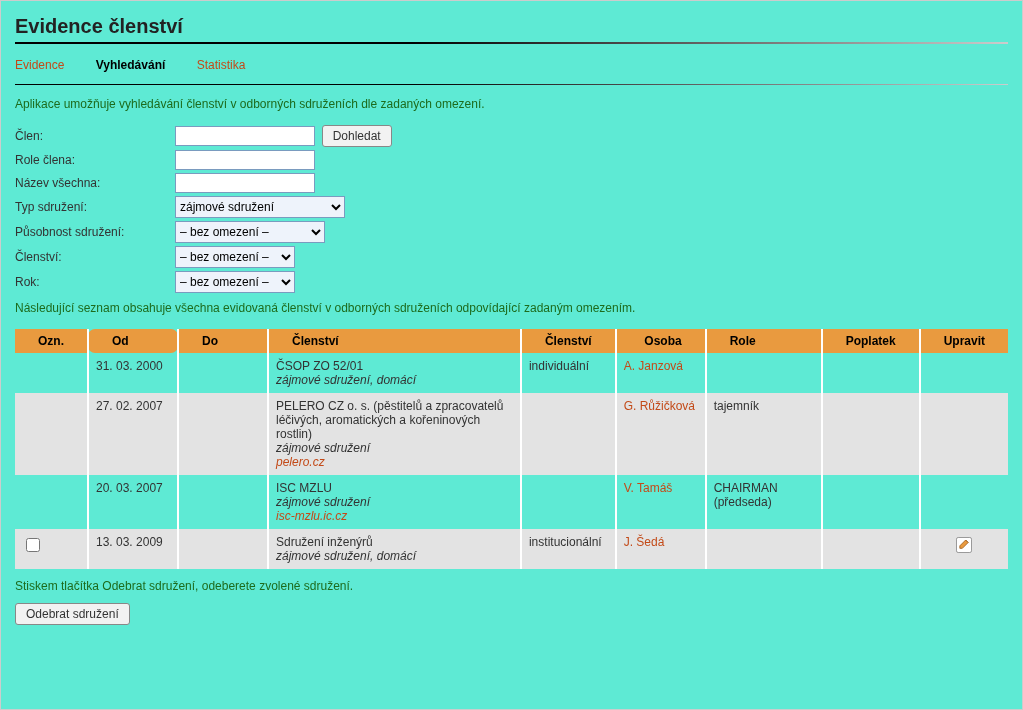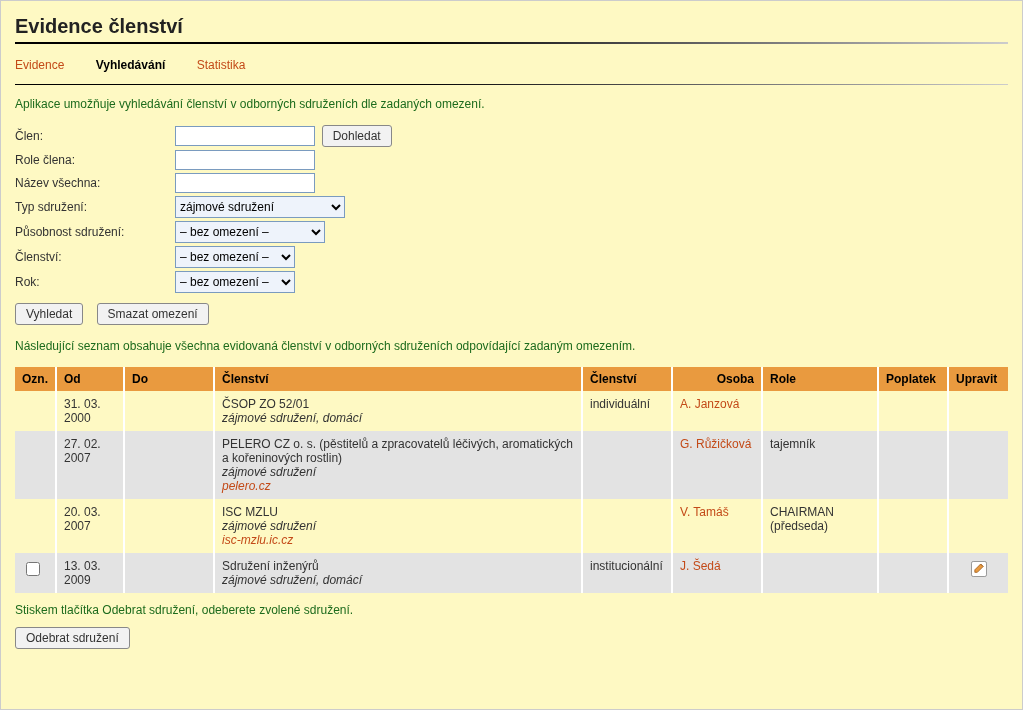--- a/index.html
+++ b/index.html
@@ -8,21 +8,21 @@
     font-family: Verdana, Arial, sans-serif;
     font-size: 12px;
     color: #333;
     background: #fff;
   }
   .page {
     width: 1023px;
     min-height: 710px;
     border: 1px solid #ccc;
     padding: 10px 14px;
-    background: #fef9c3;
+    background: #5eead4;
   }
   h1 {
     font-size: 20px;
     font-weight: bold;
     color: #222;
     margin: 4px 0 4px 0;
   }
   .hr-strong {
     border: none;
     height: 2px;
@@ -97,21 +97,21 @@
   table.data {
     width: 100%;
     border-collapse: collapse;
     margin-top: 8px;
   }
   table.data th {
     background: #e99a3f;
     color: #000;
     font-weight: bold;
     text-align: left;
-    padding: 5px 7px;
+    padding: 5px 23px;
     font-size: 12px;
     border-right: 2px solid #fff;
   }
   table.data th:last-child { border-right: none; }
   table.data td {
     padding: 6px 7px;
     vertical-align: top;
     font-size: 12px;
     border-right: 2px solid #fff;
     border-bottom: none;
@@ -184,34 +184,29 @@
       </select>
     </div>
 
     <div class="form-row">
       <span class="form-label">Rok:</span>
       <select style="width:120px;">
         <option>– bez omezení –</option>
       </select>
     </div>
 
-    <div class="btn-row">
-      <button class="btn">Vyhledat</button>
-      &nbsp;&nbsp;
-      <button class="btn">Smazat omezení</button>
-    </div>
   </div>
 
   <div class="desc-green">Následující seznam obsahuje všechna evidovaná členství v odborných sdruženích odpovídající zadaným omezením.</div>
 
   <table class="data">
     <thead>
       <tr>
         <th style="width:40px;">Ozn.</th>
-        <th style="width:68px;">Od</th>
+        <th style="width:90px;border-radius:7px;">Od</th>
         <th style="width:90px;">Do</th>
         <th>Členství</th>
         <th style="width:90px;">Členství</th>
         <th style="width:90px;text-align:right;">Osoba</th>
         <th style="width:116px;">Role</th>
         <th style="width:70px;">Poplatek</th>
         <th style="width:60px;">Upravit</th>
       </tr>
     </thead>
     <tbody id="tbody">

